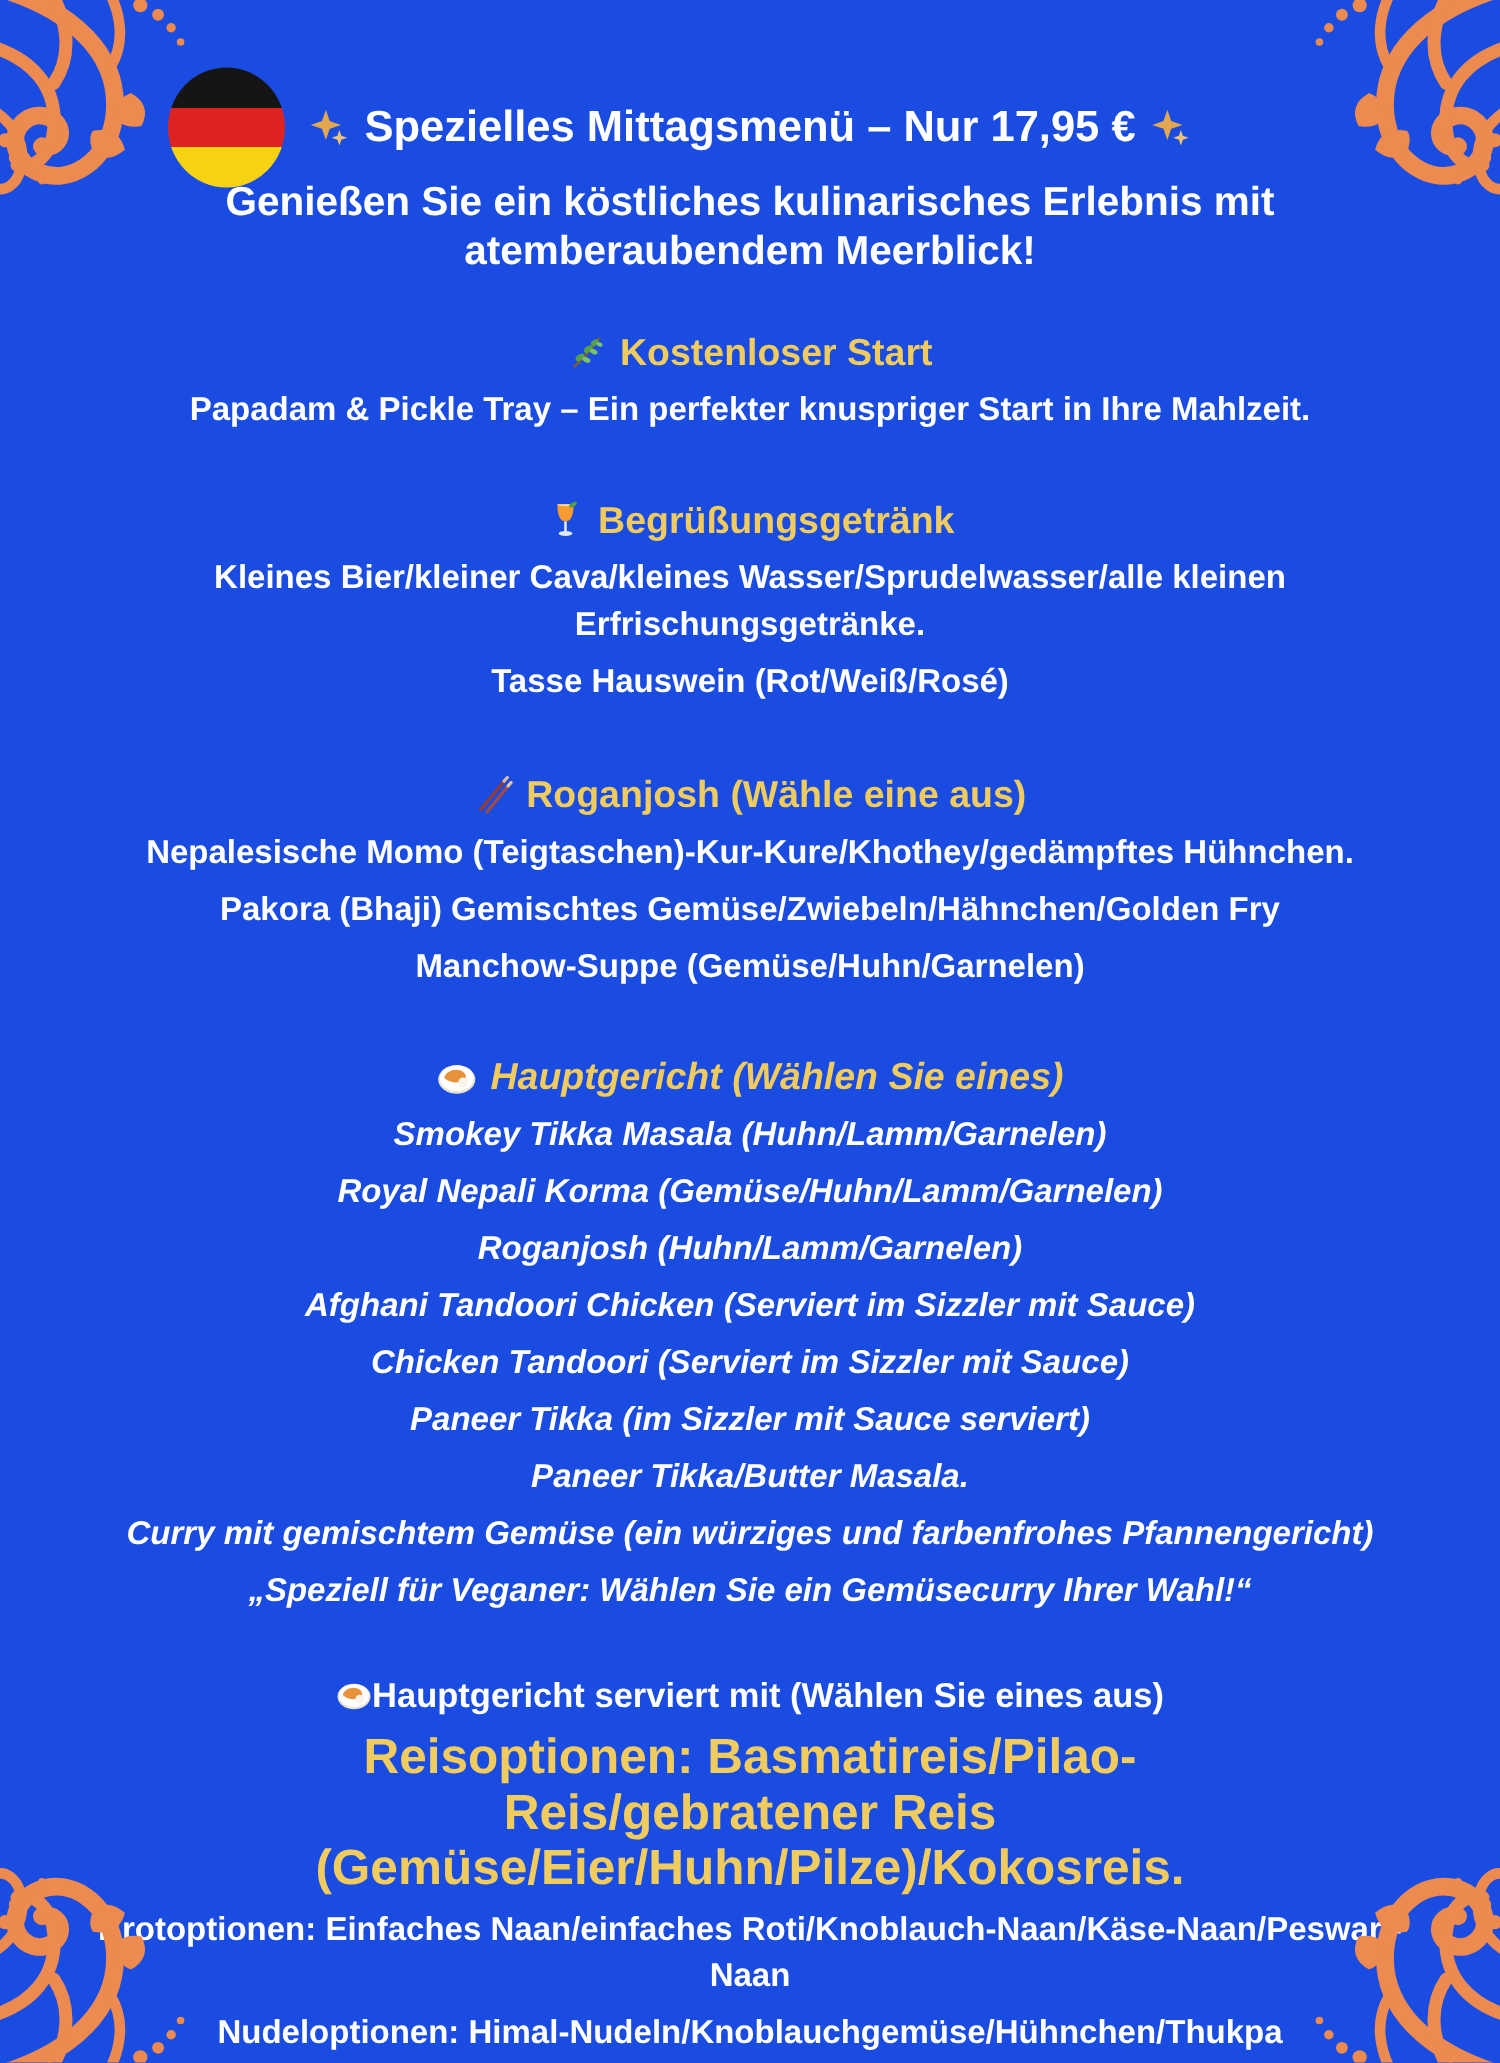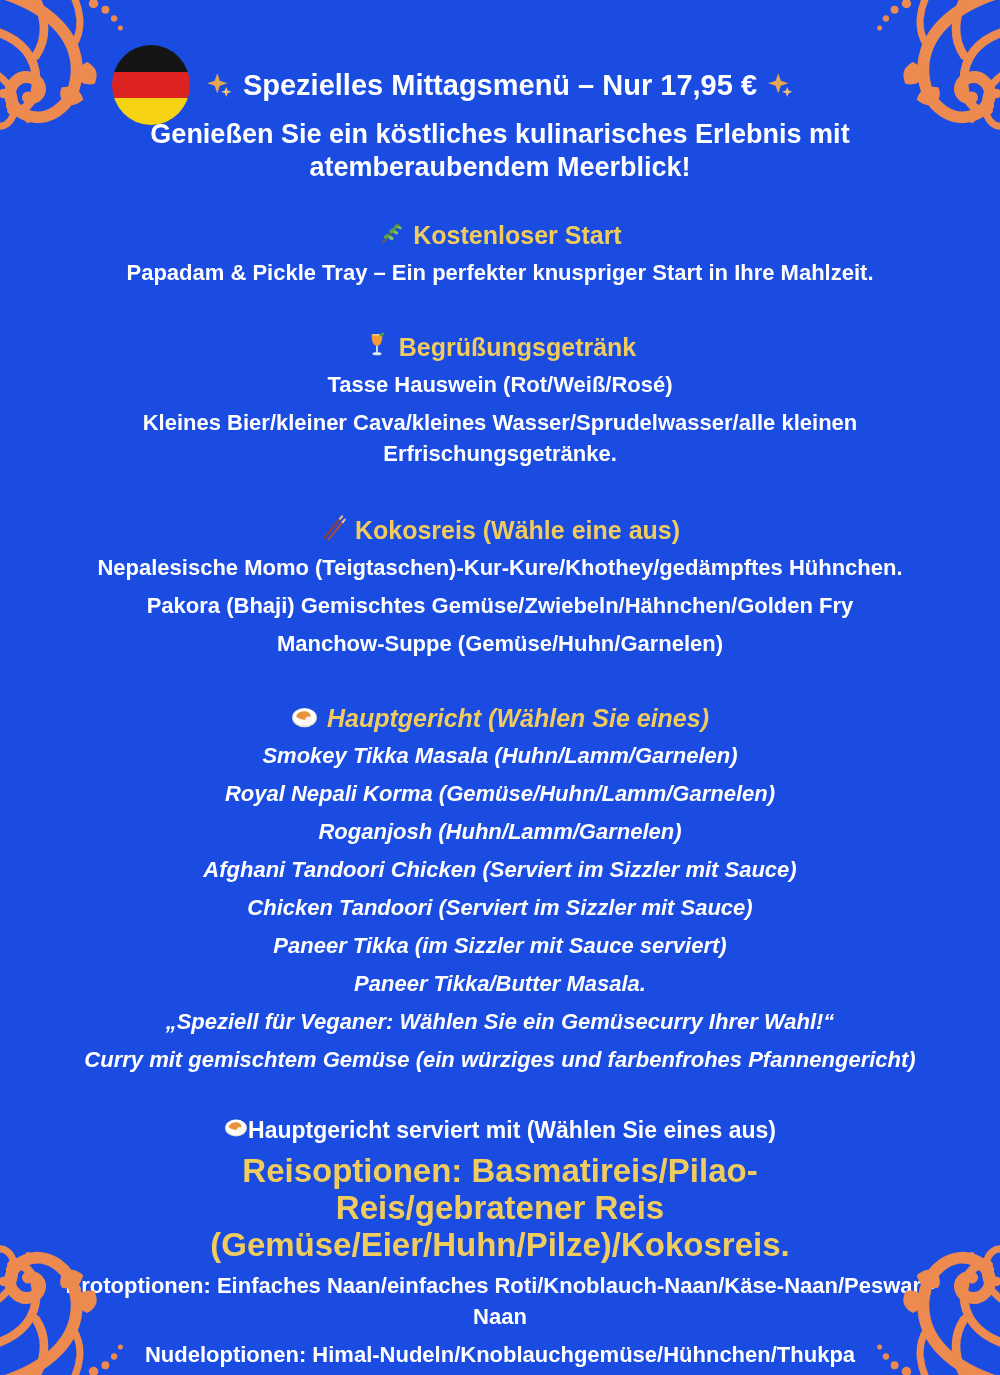--- a/index.html
+++ b/index.html
@@ -29,21 +29,21 @@
     margin:0 auto;padding-top:68px;
     font-size:29px;line-height:34px;color:#ffffff;
     display:flex;align-items:center;justify-content:center;gap:10px;
   }
   .subtitle{
     margin:16px auto 0 auto;max-width:900px;
     font-size:27px;line-height:33px;color:#ffffff;
   }
   section{margin:0;padding:0;}
   .sec-head{
-    display:flex;justify-content:center;gap:9px;
+    display:flex;align-items:center;justify-content:center;gap:9px;
     font-size:25px;line-height:30px;color:#f0cc5f;margin:0;
   }
   .sec-head.white{color:#ffffff;font-size:23px;gap:0;}
   .line{
     margin:7px auto 0 auto;max-width:960px;
     font-size:22px;line-height:31px;color:#ffffff;
   }
   .gold-line{color:#f0cc5f;font-size:33px;line-height:37px;max-width:760px;text-align:center;}
   .w820{max-width:820px;}
   .w880{max-width:880px;}
@@ -145,37 +145,37 @@
         <svg width="26" height="26" viewBox="0 0 24 24">
             <path d="M7 2 h10 c0 7 -1.6 10.5 -5 10.5 c-3.4 0 -5 -3.5 -5 -10.5 z" fill="#f59b30"></path>
             <path d="M7 2 h10 c-1 1.6 -9 1.6 -10 0 z" fill="#fbdba4"></path>
             <rect x="11.2" y="12.5" width="1.6" height="6" fill="#dfe7ef"></rect>
             <ellipse cx="12" cy="20" rx="4.2" ry="1.5" fill="#dfe7ef"></ellipse>
             <ellipse cx="16.6" cy="2.2" rx="2.6" ry="1.3" fill="#4f9d45" transform="rotate(-28 16.6 2.2)"></ellipse>
           </svg>
       </span>
       <span>Begrüßungsgetränk</span>
     </h2>
+    <p class="line w820">Kleines Bier/kleiner Cava/kleines Wasser/Sprudelwasser/alle kleinen Erfrischungsgetränke.</p>
     <p class="line">Tasse Hauswein (Rot/Weiß/Rosé)</p>
-    <p class="line w820">Kleines Bier/kleiner Cava/kleines Wasser/Sprudelwasser/alle kleinen Erfrischungsgetränke.</p>
   </section>
 
   <section class="s-starter">
     <h2 class="sec-head">
       <span class="icon">
         <svg width="26" height="26" viewBox="0 0 24 24">
             <g stroke-linecap="round">
               <line x1="4" y1="21" x2="18.5" y2="3.5" stroke="#8e3d3d" stroke-width="2"></line>
               <line x1="18.5" y1="3.5" x2="20.5" y2="1.2" stroke="#d9b9a0" stroke-width="2"></line>
               <line x1="8" y1="22.5" x2="21" y2="6.5" stroke="#a14a42" stroke-width="2"></line>
               <line x1="21" y1="6.5" x2="22.8" y2="4.3" stroke="#e3c4ab" stroke-width="2"></line>
             </g>
           </svg>
       </span>
-      <span>Kokosreis (Wähle eine aus)</span>
+      <span>Roganjosh (Wähle eine aus)</span>
     </h2>
     <p class="line">Nepalesische Momo (Teigtaschen)-Kur-Kure/Khothey/gedämpftes Hühnchen.</p>
     <p class="line">Pakora (Bhaji) Gemischtes Gemüse/Zwiebeln/Hähnchen/Golden Fry</p>
     <p class="line">Manchow-Suppe (Gemüse/Huhn/Garnelen)</p>
   </section>
 
   <section class="s-mains">
     <h2 class="sec-head">
       <span class="icon">
         <svg width="27" height="27" viewBox="0 0 24 24">
@@ -187,22 +187,22 @@
       </span>
       <span>Hauptgericht (Wählen Sie eines)</span>
     </h2>
     <p class="line">Smokey Tikka Masala (Huhn/Lamm/Garnelen)</p>
     <p class="line">Royal Nepali Korma (Gemüse/Huhn/Lamm/Garnelen)</p>
     <p class="line">Roganjosh (Huhn/Lamm/Garnelen)</p>
     <p class="line">Afghani Tandoori Chicken (Serviert im Sizzler mit Sauce)</p>
     <p class="line">Chicken Tandoori (Serviert im Sizzler mit Sauce)</p>
     <p class="line">Paneer Tikka (im Sizzler mit Sauce serviert)</p>
     <p class="line">Paneer Tikka/Butter Masala.</p>
+    <p class="line">Curry mit gemischtem Gemüse (ein würziges und farbenfrohes Pfannengericht)</p>
     <p class="line">„Speziell für Veganer: Wählen Sie ein Gemüsecurry Ihrer Wahl!“</p>
-    <p class="line">Curry mit gemischtem Gemüse (ein würziges und farbenfrohes Pfannengericht)</p>
   </section>
 
   <section class="s-served">
     <h2 class="sec-head white">
       <span class="icon">
         <svg width="24" height="24" viewBox="0 0 24 24">
             <ellipse cx="12" cy="13" rx="11" ry="8.5" fill="#e8e2d2"></ellipse>
             <ellipse cx="12" cy="12.4" rx="10" ry="7.6" fill="#ffffff"></ellipse>
             <path d="M4.5 12 a7.5 6 0 0 1 9.5 -4.5 c3 1 4.2 3.6 3 6 c-4 2.2 -9.5 1.6 -12.5 -1.5 z" fill="#e8923c"></path>
             <circle cx="15.8" cy="14.8" r="2.9" fill="#f8f4ea"></circle>

